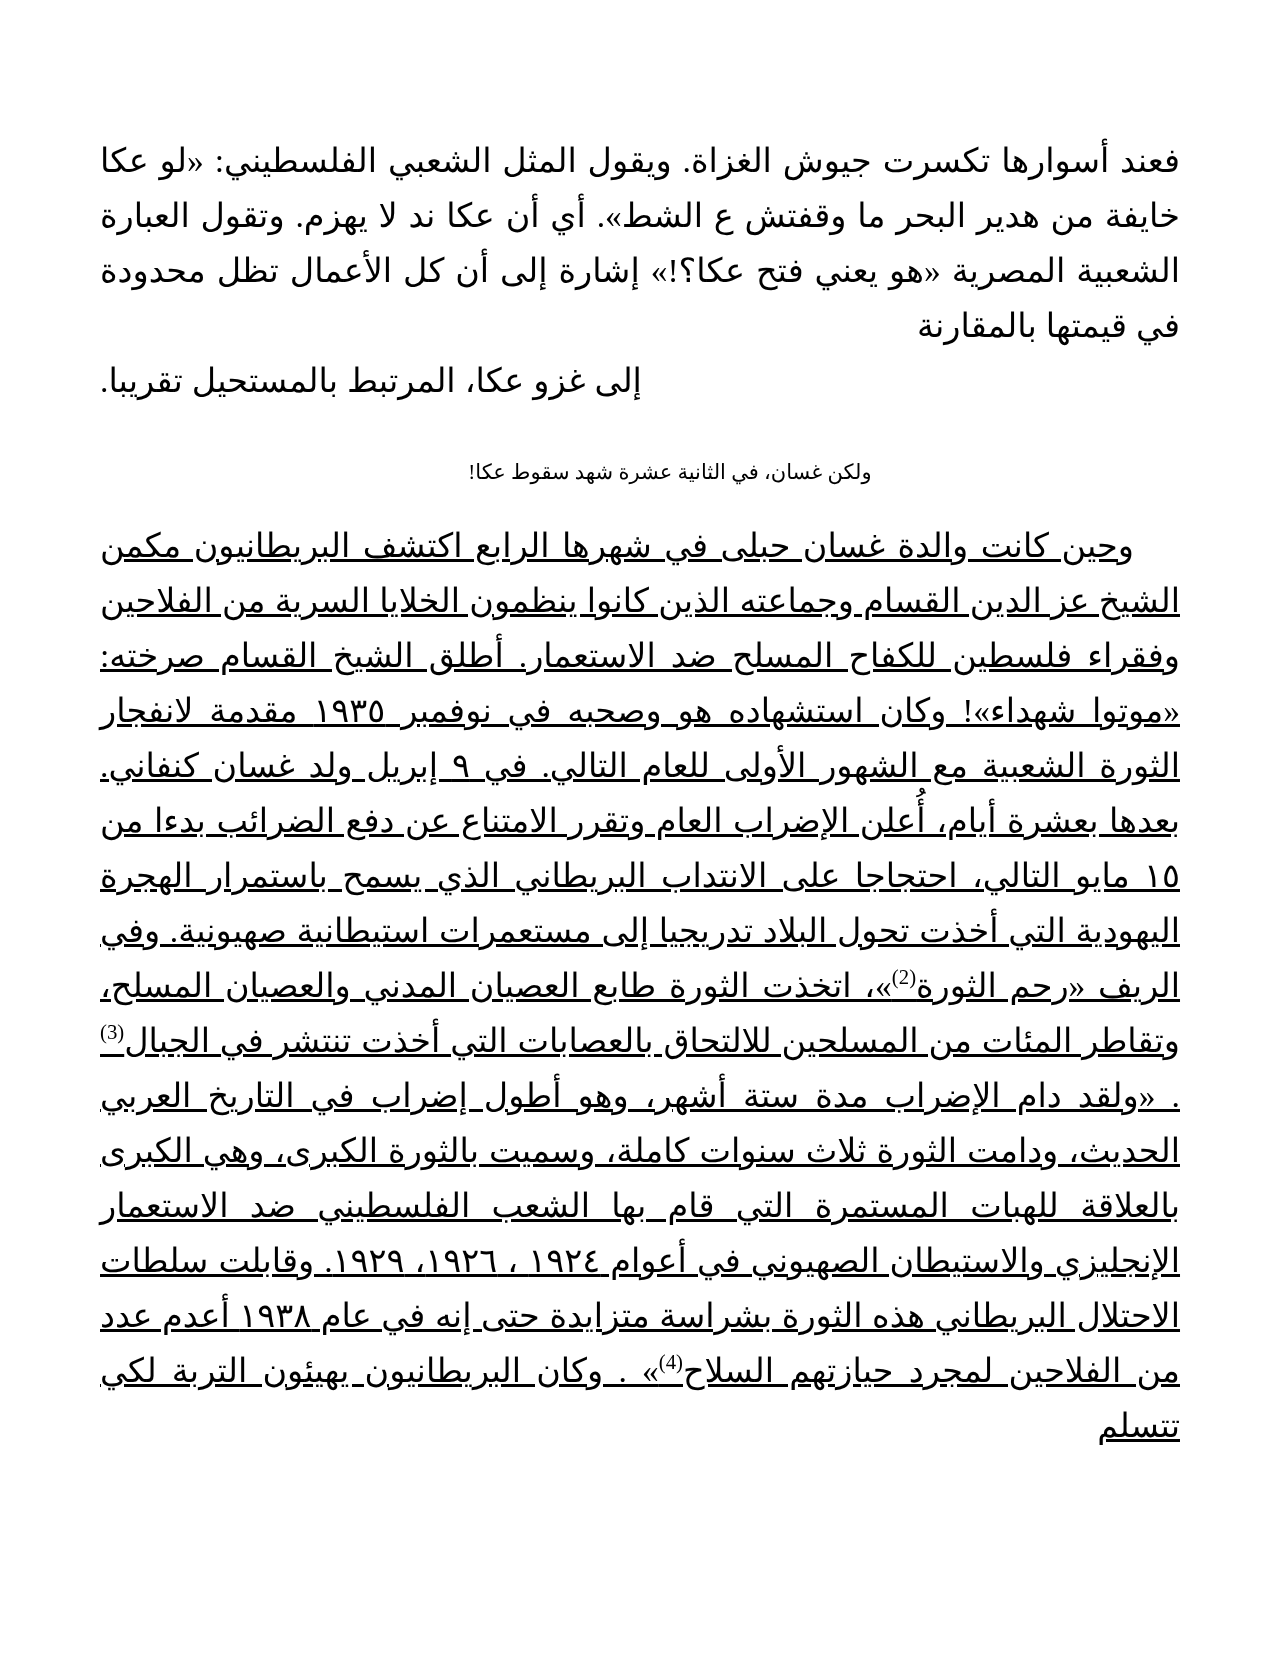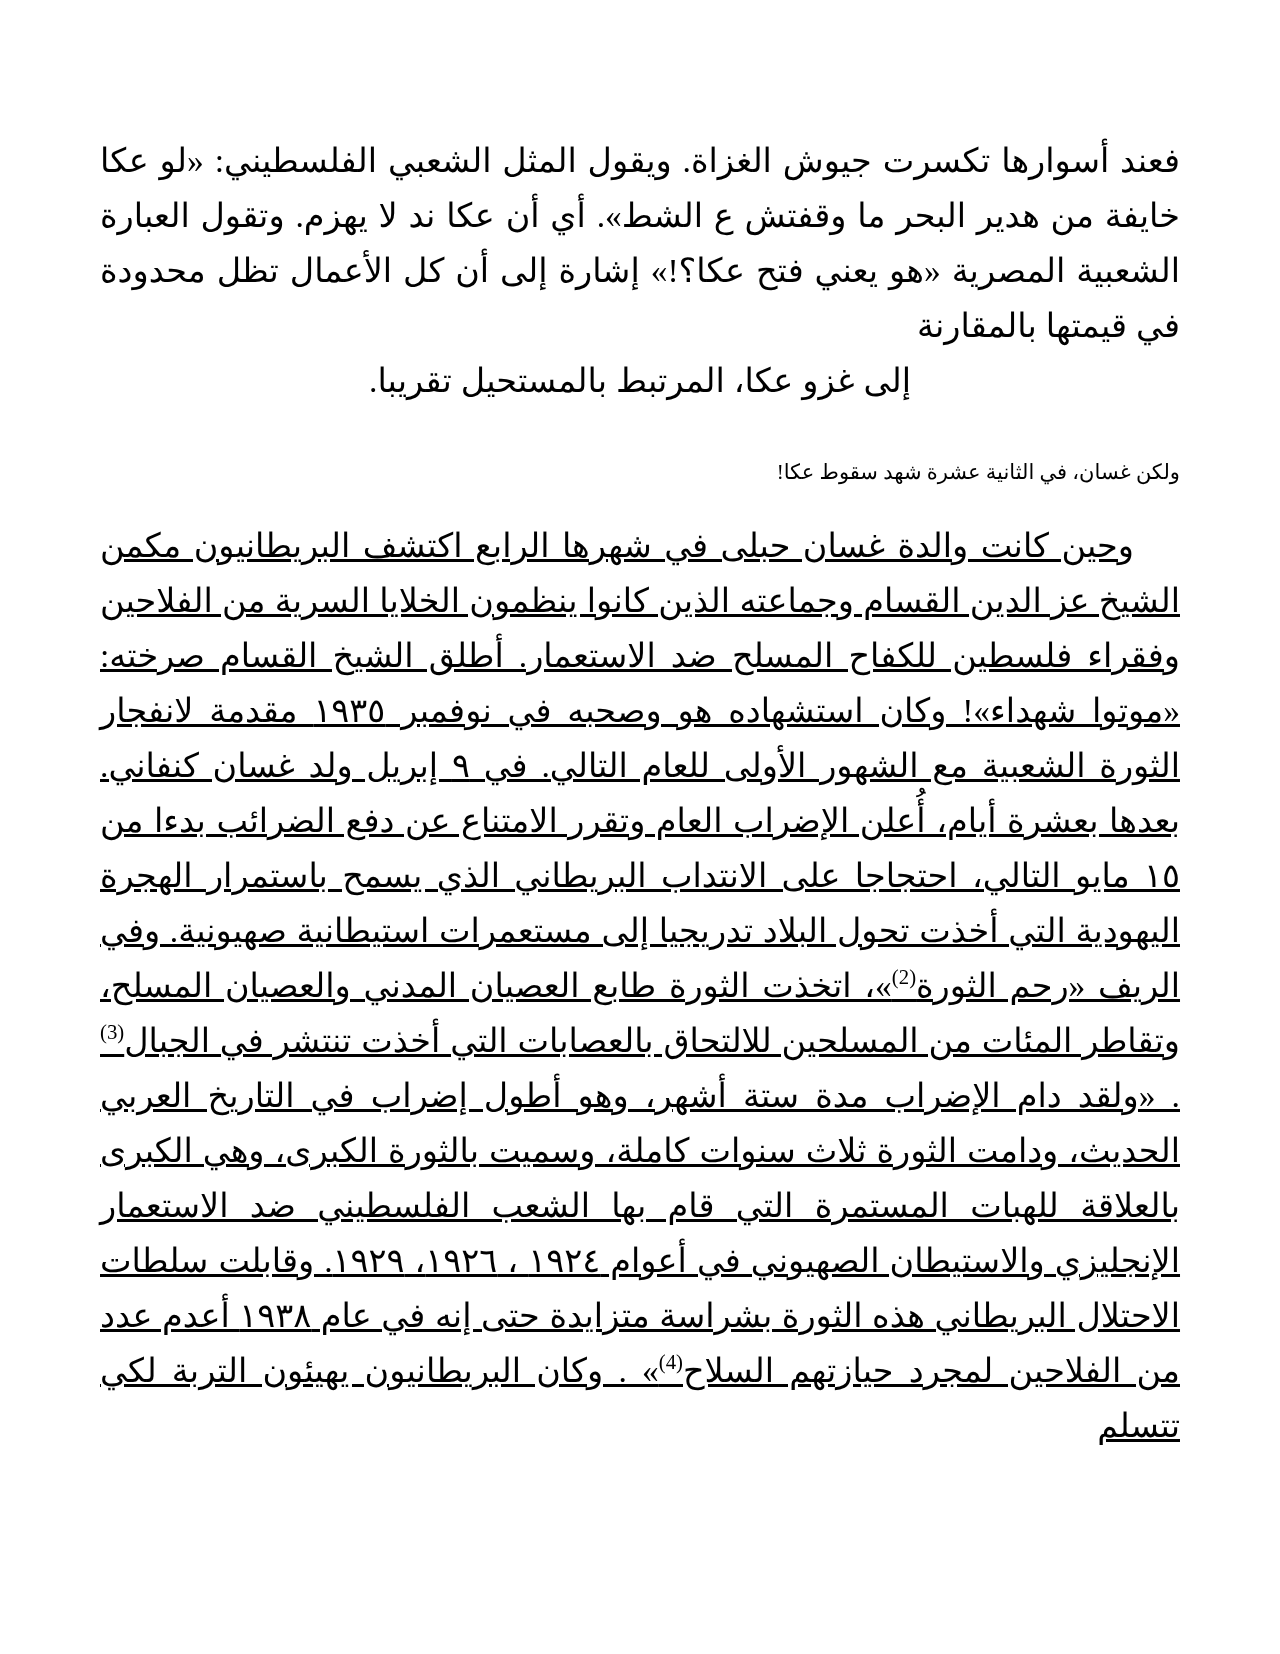--- a/index.html
+++ b/index.html
@@ -38,30 +38,30 @@
     direction: rtl;
     word-spacing: 0.02em;
   }
 
   .para-1 {
     margin-bottom: 0;
   }
 
   .para-1 .lastline {
     display: block;
-    text-align: center;
+    text-align: left;
     margin-top: 0;
   }
 
   .aside-line {
     font-family: "Liberation Serif", "DejaVu Serif", serif;
     font-size: 21px;
     line-height: 32px;
     color: #000000;
-    text-align: right;
+    text-align: center;
     direction: rtl;
     margin: 48px 0 30px 0;
     padding-left: 60px;
   }
 
   .para-2 {
     text-indent: 46px;
     margin-top: 0;
     text-decoration: underline;
   }

